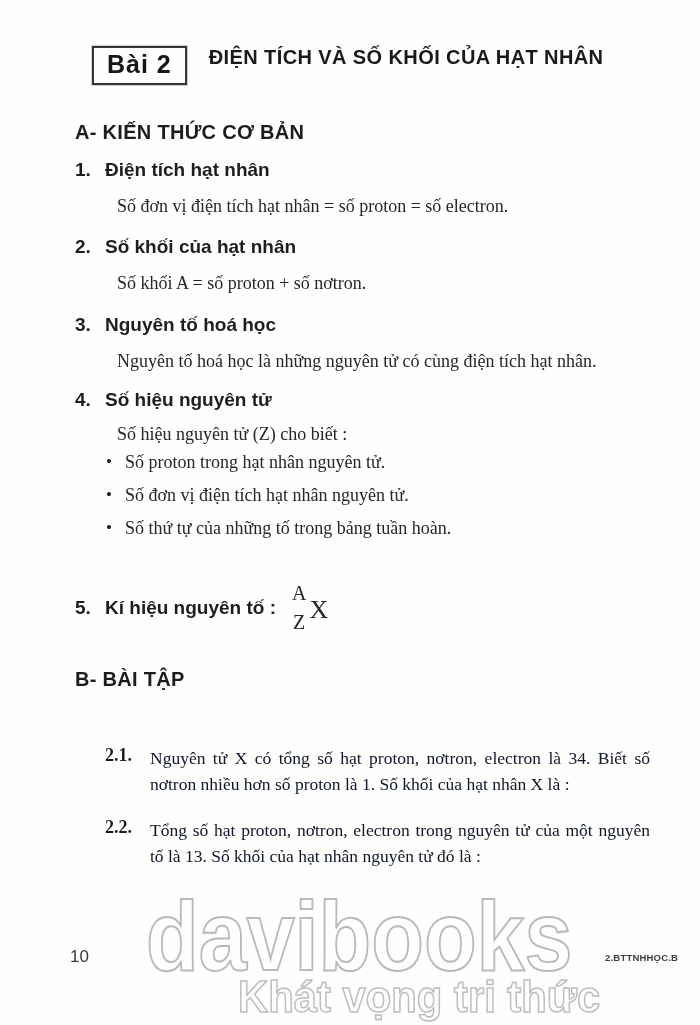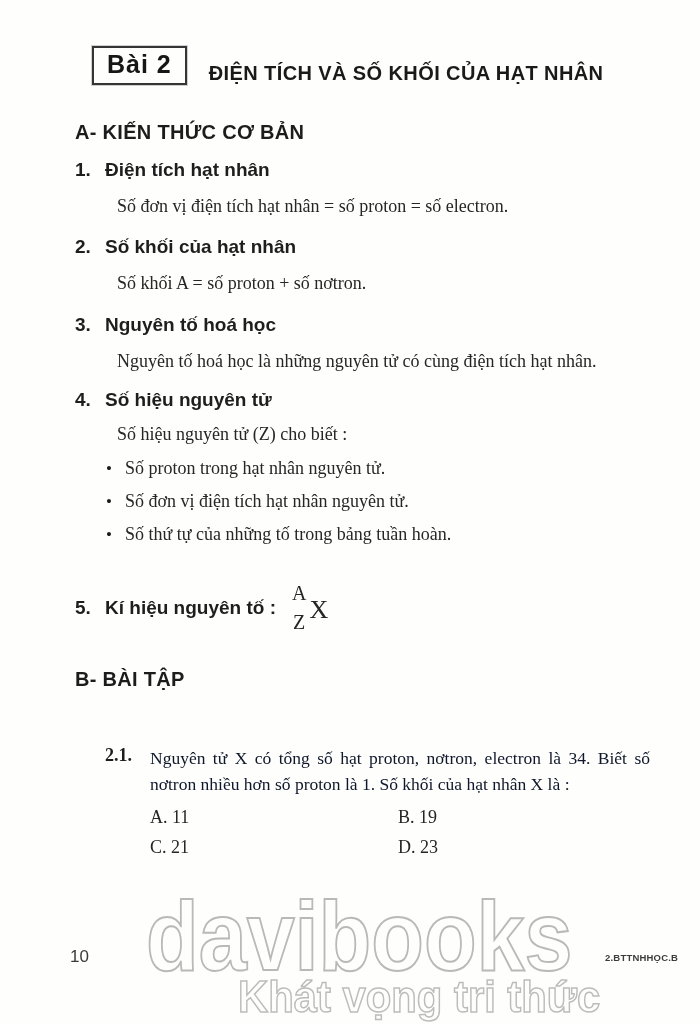--- a/index.html
+++ b/index.html
@@ -12,21 +12,21 @@
     background: #fefefd;
     color: #222222;
     font-family: "Liberation Serif", serif;
     overflow: hidden;
   }
   
   .lesson-header {
     position: absolute;
     left: 68px; top: 46px;
     display: flex;
-    align-items: flex-end;
+    align-items: flex-start;
     padding-left: 24px;
   }
   .lesson-badge {
     border: 2px solid #353535;
     padding: 2px 13px 4px 13px;
     font-family: "Liberation Sans", sans-serif;
     font-weight: bold;
     font-size: 25px;
     letter-spacing: 1px;
     color: #161616;
@@ -71,21 +71,21 @@
     color: #262626;
     white-space: nowrap;
   }
   .bullet-list {
     position: absolute;
     left: 106px; top: 452px;
     list-style: none;
   }
   .bullet-item {
     display: flex;
-    align-items: center;
+    align-items: flex-start;
     height: 33px;
     font-size: 18px;
     color: #262626;
     white-space: nowrap;
   }
   .dot { width: 19px; flex: none; font-size: 17px; color: #1d1d1d; }
   .dot::before { content: "\2022"; }
   
   .kb-item5 {
     position: absolute;
@@ -261,29 +261,27 @@
     </span>
   </div>
 
   <div class="section-heading" style="top:668px">B- BÀI TẬP</div>
 
   <div class="question" style="top:745px">
     <div class="q-row">
       <span class="q-num">2.1.</span>
       <span class="q-text">Nguyên tử X có tổng số hạt proton, nơtron, electron là 34. Biết số nơtron nhiều hơn số proton là 1. Số khối của hạt nhân X là :</span>
     </div>
-    <div class="choices">
-      <span class="choice">A. 11</span>
-      <span class="choice">B. 19</span>
-      <span class="choice">C. 21</span>
-      <span class="choice">D. 23</span>
+  </div>
+
+  <div class="question" style="top:817px">
+    <div class="q-row">
+      <span class="q-num">2.2.</span>
+      <span class="q-text">Tổng số hạt proton, nơtron, electron trong nguyên tử của một nguyên tố là 13. Số khối của hạt nhân nguyên tử đó là :</span>
     </div>
-  </div>
-
-  <div class="question" style="top:817px">
   </div>
 
   <div class="page-number">10</div>
   <div class="print-code">2.BTTNHHỌC.B</div>
 
   <div class="watermark">
     <div class="wm-brand">davibooks</div>
     <div class="wm-slogan">Khát vọng tri thức</div>
   </div>
 

